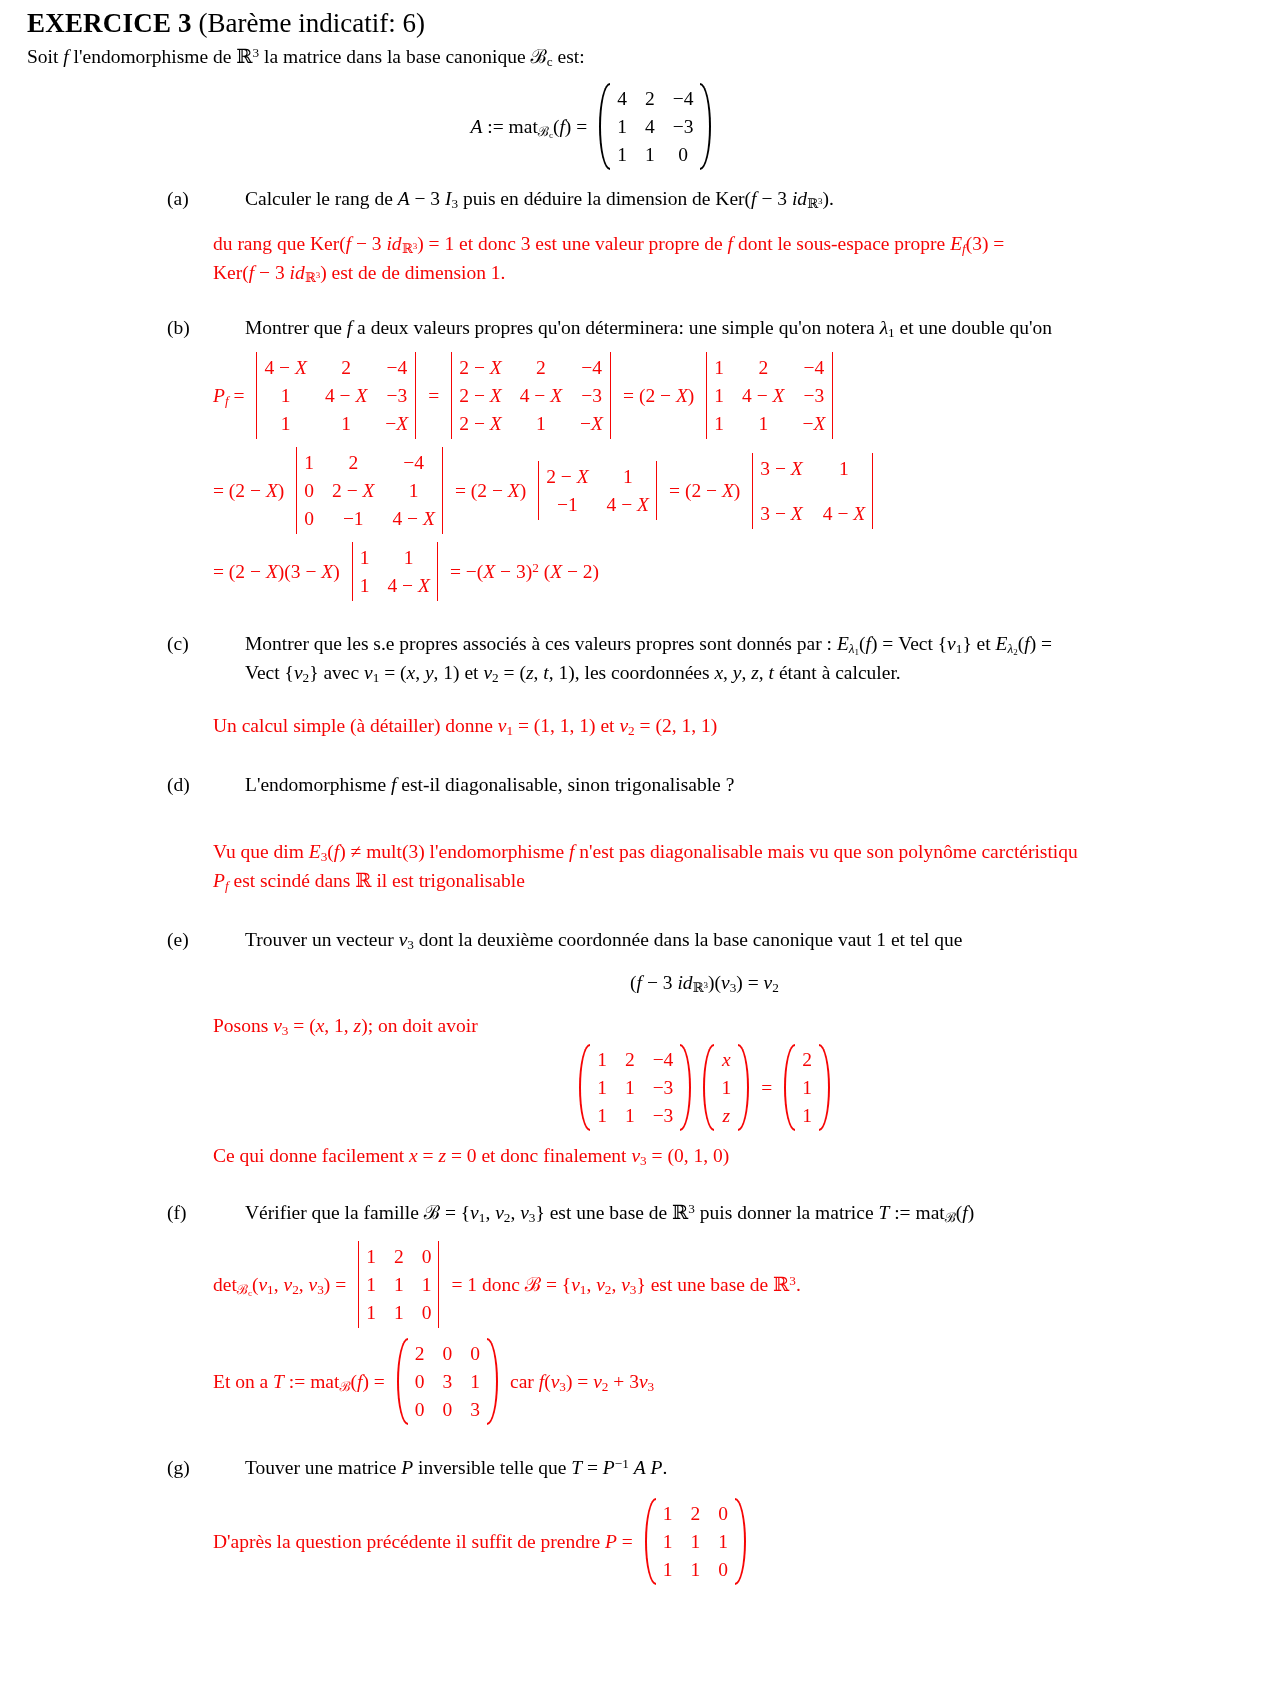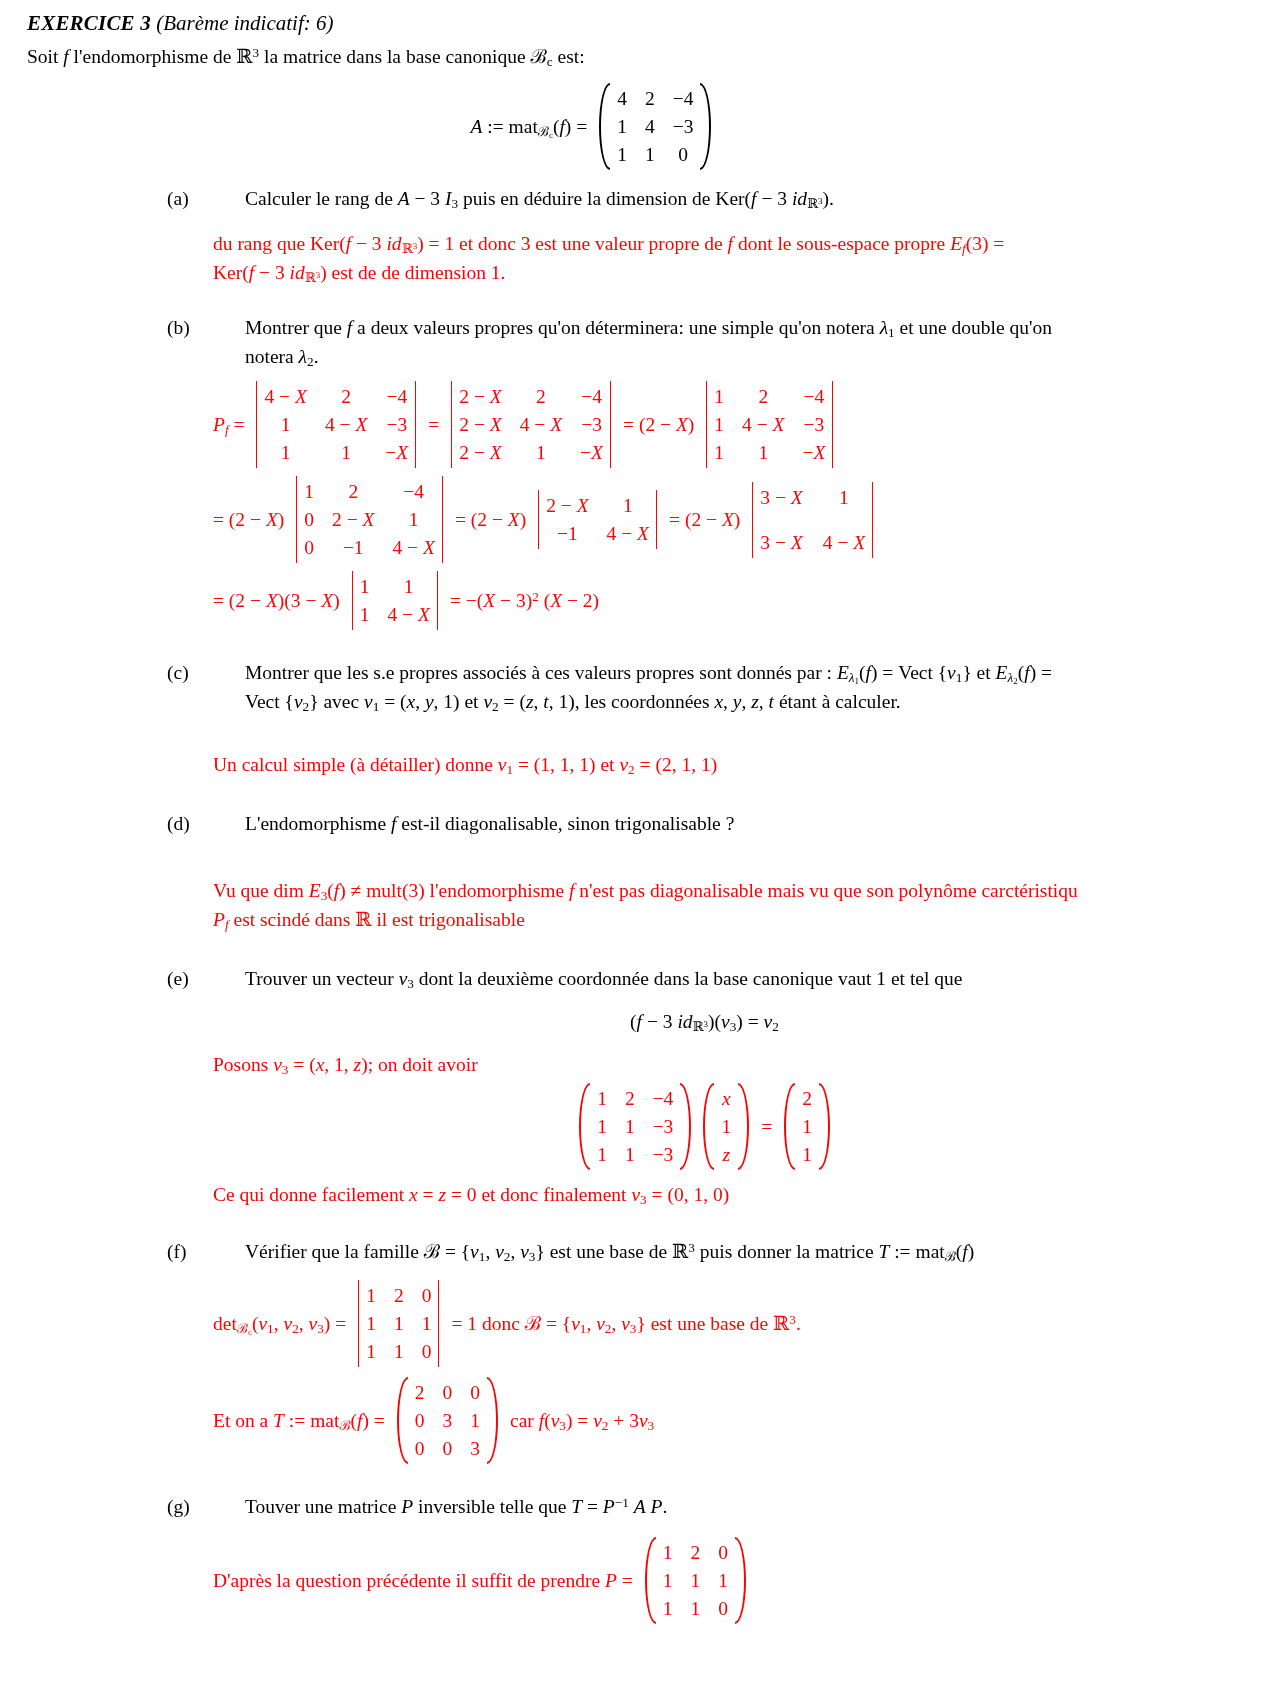--- a/index.html
+++ b/index.html
@@ -9,21 +9,21 @@
     color:#000000;
     font-family:"Liberation Serif","DejaVu Serif",serif;
     font-size:19.5px; line-height:29px;
   }
   .page { padding:8px 12px 0 27px; }
   i { font-style:italic; }
   sup, sub { font-size:68%; line-height:0; }
   sup { vertical-align:0.45em; }
   sub { vertical-align:-0.25em; }
 
-  .title { font-size:21px; line-height:30px;font-style:italic; }
+  .title { font-size:27px; line-height:30px; }
   .title .bold { font-weight:bold; letter-spacing:0.2px; }
   .intro { margin-top:4px; }
 
   
   .drow { display:flex; align-items:center; column-gap:12px; }
   .center { justify-content:center; }
   .dispA { width:1128px; }
 
   
   .mx { display:inline-flex; align-items:center; }
@@ -89,21 +89,20 @@
         <div data-name="text-line">du rang que Ker(<i>f</i> − 3 <i>id</i><sub>ℝ<sup>3</sup></sub>) = 1 et donc 3 est une valeur propre de <i>f</i> dont le sous-espace propre <i>E</i><sub><i>f</i></sub>(3) =</div>
         <div data-name="text-line">Ker(<i>f</i> − 3 <i>id</i><sub>ℝ<sup>3</sup></sub>) est de de dimension 1.</div>
       </div>
   </div>
 
   <div class="item" style="margin-top:26px" data-name="item-b">
     <div class="q" data-name="question-b">
       <span class="qlabel" data-name="item-b-label">(b)</span>
       <div class="qbody" data-name="item-b-question">
           <div data-name="text-line">Montrer que <i>f</i> a deux valeurs propres qu'on déterminera: une simple qu'on notera <i>λ</i><sub>1</sub> et une double qu'on</div>
-          <div data-name="text-line">notera <i>λ</i><sub>2</sub>.</div>
         </div>
     </div>
 
     <div class="drow sol ind" style="margin-top:10px" data-name="char-poly-line-1">
       <span data-name="eq-term-pf"><i>P</i><sub><i>f</i></sub> =</span>
       <span class="mx" data-name="determinant-b1">
           <span class="dl" data-name="det-bar-left"></span>
           <span class="mg" data-name="determinant-b1-grid" style="grid-template-columns: repeat(3, auto);">
             <span data-name="matrix-cell">4 − <i>X</i></span>
             <span data-name="matrix-cell">2</span>
@@ -210,21 +209,21 @@
   </div>
 
   <div class="item" style="margin-top:28px" data-name="item-c">
     <div class="q" data-name="question-c">
       <span class="qlabel" data-name="item-c-label">(c)</span>
       <div class="qbody" data-name="item-c-question">
           <div data-name="text-line">Montrer que les s.e propres associés à ces valeurs propres sont donnés par : <i>E</i><sub><i>λ</i><sub>1</sub></sub>(<i>f</i>) = Vect {<i>v</i><sub>1</sub>} et <i>E</i><sub><i>λ</i><sub>2</sub></sub>(<i>f</i>) =</div>
           <div data-name="text-line">Vect {<i>v</i><sub>2</sub>} avec <i>v</i><sub>1</sub> = (<i>x</i>, <i>y</i>, 1) et <i>v</i><sub>2</sub> = (<i>z</i>, <i>t</i>, 1), les coordonnées <i>x</i>, <i>y</i>, <i>z</i>, <i>t</i> étant à calculer.</div>
         </div>
     </div>
-    <div class="sol ind" style="margin-top:34px" data-name="item-c-solution">Un calcul simple (à détailler) donne <i>v</i><sub>1</sub> = (1, 1, 1) et <i>v</i><sub>2</sub> = (2, 1, 1)</div>
+    <div class="sol ind" style="margin-top:24px" data-name="item-c-solution">Un calcul simple (à détailler) donne <i>v</i><sub>1</sub> = (1, 1, 1) et <i>v</i><sub>2</sub> = (2, 1, 1)</div>
   </div>
 
   <div class="item" style="margin-top:30px" data-name="item-d">
     <div class="q" data-name="question-d">
       <span class="qlabel" data-name="item-d-label">(d)</span>
       <div class="qbody" data-name="item-d-question">L'endomorphisme <i>f</i> est-il diagonalisable, sinon trigonalisable ?</div>
     </div>
     <div class="sol ind" style="margin-top:38px" data-name="item-d-solution">
         <div data-name="text-line">Vu que dim <i>E</i><sub>3</sub>(<i>f</i>) ≠ mult(3) l'endomorphisme <i>f</i> n'est pas diagonalisable mais vu que son polynôme carctéristiqu</div>
         <div data-name="text-line"><i>P</i><sub><i>f</i></sub> est scindé dans ℝ il est trigonalisable</div>

